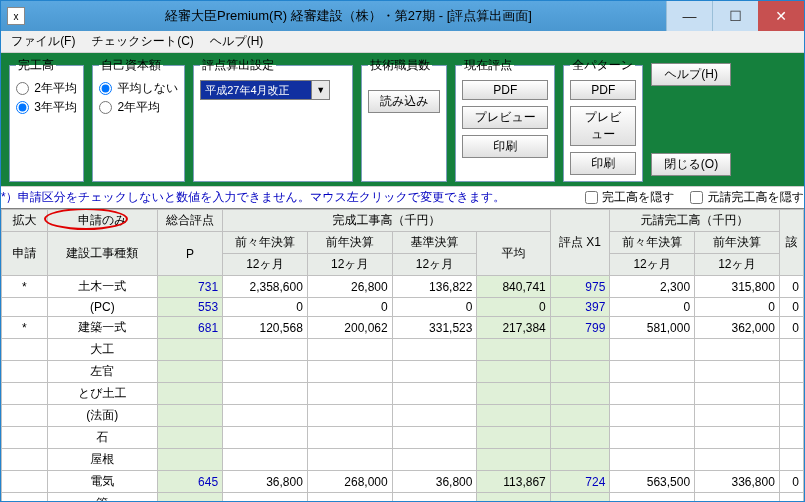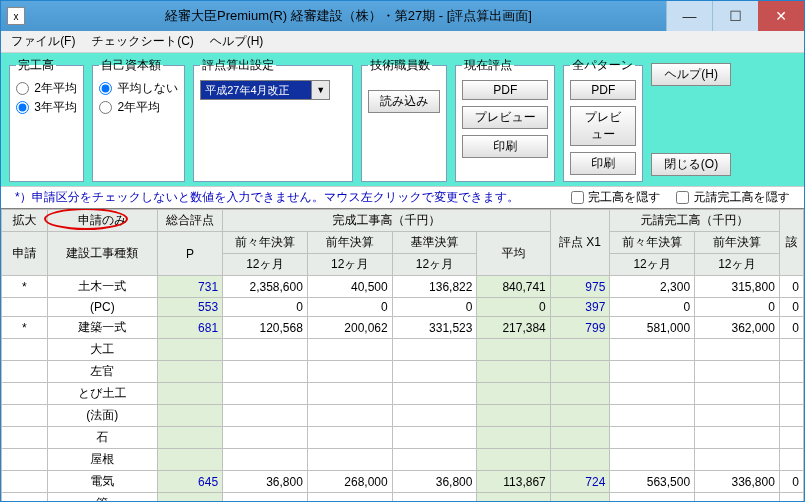--- a/index.html
+++ b/index.html
@@ -12,36 +12,36 @@
   .titlebar .title-text { flex: 1; text-align: center; font-size: 13px; }
   .titlebar .win-btns { display: flex; height: 100%; }
   .win-btn { width: 46px; height: 100%; display: flex; align-items: center; justify-content: center; font-size: 14px; color: #333; background: #c8dff3; border-left: 1px solid #9abfd8; }
   .win-btn.close { background: #c75050; color: #fff; border-left: none; }
 
   
   .menubar { height: 22px; background: #f0f0f0; display: flex; align-items: flex-end; font-size: 12px; padding: 0 2px; border-bottom: 1px solid #d0d0d0; }
   .menuitem { padding: 2px 8px; }
 
   
-  .panels { display: flex; gap: 4px; padding: 4px 6px; background: #5eead4; border-bottom: 1px solid #ccc; }
+  .panels { display: flex; gap: 4px; padding: 4px 6px; background: #15803d; border-bottom: 1px solid #ccc; }
   .panel { border: 1px solid #7c9cbc; padding: 4px 6px 4px 6px; font-size: 12px; position: relative; background: #fff; }
   .panel legend { font-size: 12px; padding: 0 2px; }
   .panel label { display: block; margin: 2px 0; white-space: nowrap; }
   .panel input[type=radio] { vertical-align: middle; margin: 0 2px 0 0; }
   .dropdown { display: flex; border: 1px solid #808080; height: 20px; width: 130px; margin: 2px 0; }
   .dropdown-text { flex: 1; background: #1030a0; color: #fff; padding: 2px 4px; font-size: 11px; }
   .dropdown-btn { width: 18px; background: #e8e8e8; border-left: 1px solid #808080; display: flex; align-items: center; justify-content: center; font-size: 9px; }
   .panel .warning { color: #e00000; font-size: 11px; margin-top: 2px; }
 
   .btn { display: block; border: 1px solid #888; background: linear-gradient(#fff, #e0e0e0); padding: 2px 8px; font-size: 12px; text-align: center; margin: 2px 0; min-width: 60px; }
   .btn-stack { display: flex; flex-direction: column; gap: 2px; }
   .right-btns { display: flex; flex-direction: column; justify-content: space-between; padding: 4px 2px; }
 
   
-  .notice-line { display: flex; align-items: center; font-size: 12px; padding: 2px 14px; }
+  .notice-line { display: flex; align-items: center; font-size: 12px; padding: 2px 0; }
   .notice-line .msg { color: #0000c0; flex: 1; }
   .notice-line .cb { display: flex; align-items: center; margin-left: 16px; }
   .notice-line input[type=checkbox] { margin: 0 4px 0 0; }
 
   
   .gridwrap { flex: 1; overflow: hidden; border-top: 1px solid #808080; }
   table.grid { border-collapse: collapse; font-size: 12px; width: 100%; }
   table.grid th, table.grid td { border: 1px solid #c0c0c0; padding: 2px 4px; white-space: nowrap; }
   table.grid th { background: #e8ece8; font-weight: normal; text-align: center; }
   table.grid th.top { background: #e8ece8; margin-top: 8px; }
@@ -182,21 +182,21 @@
           <th>12ヶ月</th>
           <th>12ヶ月</th>
         </tr>
       </thead>
       <tbody id="grid-body">
       <tr>
             <td class="center">*</td>
             <td class="center">土木一式</td>
             <td class="col-p col-green">731</td>
             <td>2,358,600</td>
-            <td>40,500</td>
+            <td>26,800</td>
             <td>136,822</td>
             <td class="col-green">840,741</td>
             <td class="col-x1 col-green">975</td>
             <td>2,300</td>
             <td>315,800</td>
             <td>0</td>
           </tr>
           <tr>
             <td class="center"></td>
             <td class="center">(PC)</td>

